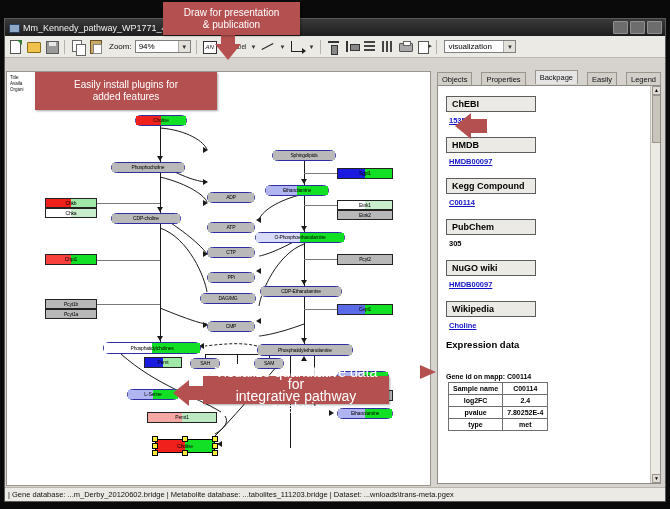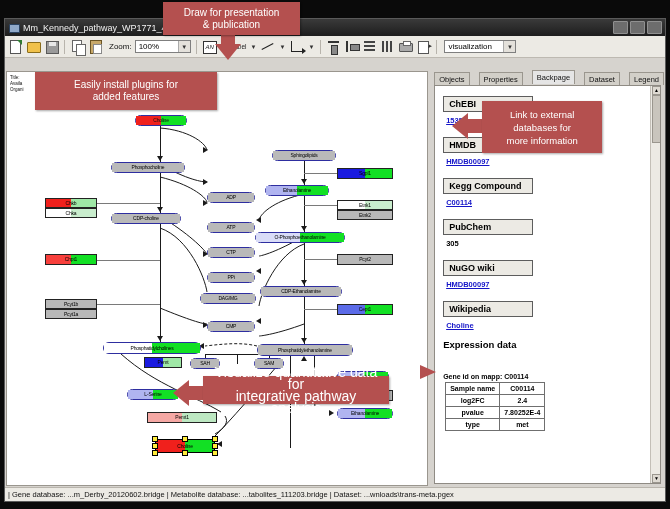--- a/index.html
+++ b/index.html
@@ -162,21 +162,21 @@
         </div>
       <div class="sep"></div>
       <div class="ticon">
           <i class="g-copy"></i>
         </div>
       <div class="ticon">
           <i class="g-paste"></i>
         </div>
       <div class="zoomlbl">Zoom:</div>
       <div class="combo" style="width:56px;">
-        <span>100%</span>
+        <span>94%</span>
         <span class="arrow">▼</span>
       </div>
       <div class="sep"></div>
       <div class="ticon">
           <i class="g-an">AN</i>
         </div>
       <span class="drop-arrow">▼</span>
       <span class="g-lbl">Label</span>
       <span class="drop-arrow">▼</span>
       <div class="ticon">
@@ -519,21 +519,21 @@
           <div class="tail tail-l" style="left:166px;top:308px;"></div>
 
         </div>
       </div>
 
       <div class="right-pane">
         <div class="tabs">
           <div class="tab">Objects</div>
           <div class="tab">Properties</div>
           <div class="tab active">Backpage</div>
-          <div class="tab">Dataset</div>
+          <div class="tab">Easily</div>
           <div class="tab">Legend</div>
         </div>
 
         <div class="backpage">
           <div class="bp-inner">
             <div id="db-list"><div class="dbhdr">ChEBI</div><a class="dblink" href="#" style="color: rgb(20, 20, 200);">15354</a><div class="dbhdr">HMDB</div><a class="dblink" href="#" style="color: rgb(20, 20, 200);">HMDB00097</a><div class="dbhdr">Kegg Compound</div><a class="dblink" href="#" style="color: rgb(20, 20, 200);">C00114</a><div class="dbhdr">PubChem</div><a class="dbplain">305</a><div class="dbhdr">NuGO wiki</div><a class="dblink" href="#" style="color: rgb(20, 20, 200);">HMDB00097</a><div class="dbhdr">Wikipedia</div><a class="dblink" href="#" style="color: rgb(20, 20, 200);">Choline</a></div>
 
             <div class="exp-title">Expression data</div>
             <div class="gene-id">Gene id on mapp: C00114</div>
             <table class="expr">
@@ -557,25 +557,20 @@
                 </tbody>
             </table>
           </div>
           <div class="bp-scroll">
             <div class="ar" style="top:0;">▲</div>
             <div class="thumb" style="top:9px;"></div>
             <div class="ar" style="bottom:0;">▼</div>
           </div>
         </div>
 
-        <div class="callout" style="position:absolute;left:52px;top:30px;width:120px;height:52px;font-size:9.5px;line-height:13px;">
-          <span style="white-space:pre-line">Link  to external
-databases  for
-more information</span>
-        </div>
         <div class="stem" style="position:absolute;left:38px;top:48px;width:16px;height:14px;"></div>
         <div class="tail tail-l" style="left:22px;top:42px;"></div>
       </div>
     </div>
 
     <div class="statusbar">
       <div class="status-text">| Gene database: ...m_Derby_20120602.bridge | Metabolite database: ...tabolites_111203.bridge | Dataset: ...wnloads\trans-meta.pgex</div>
     </div>
   </div>
 

